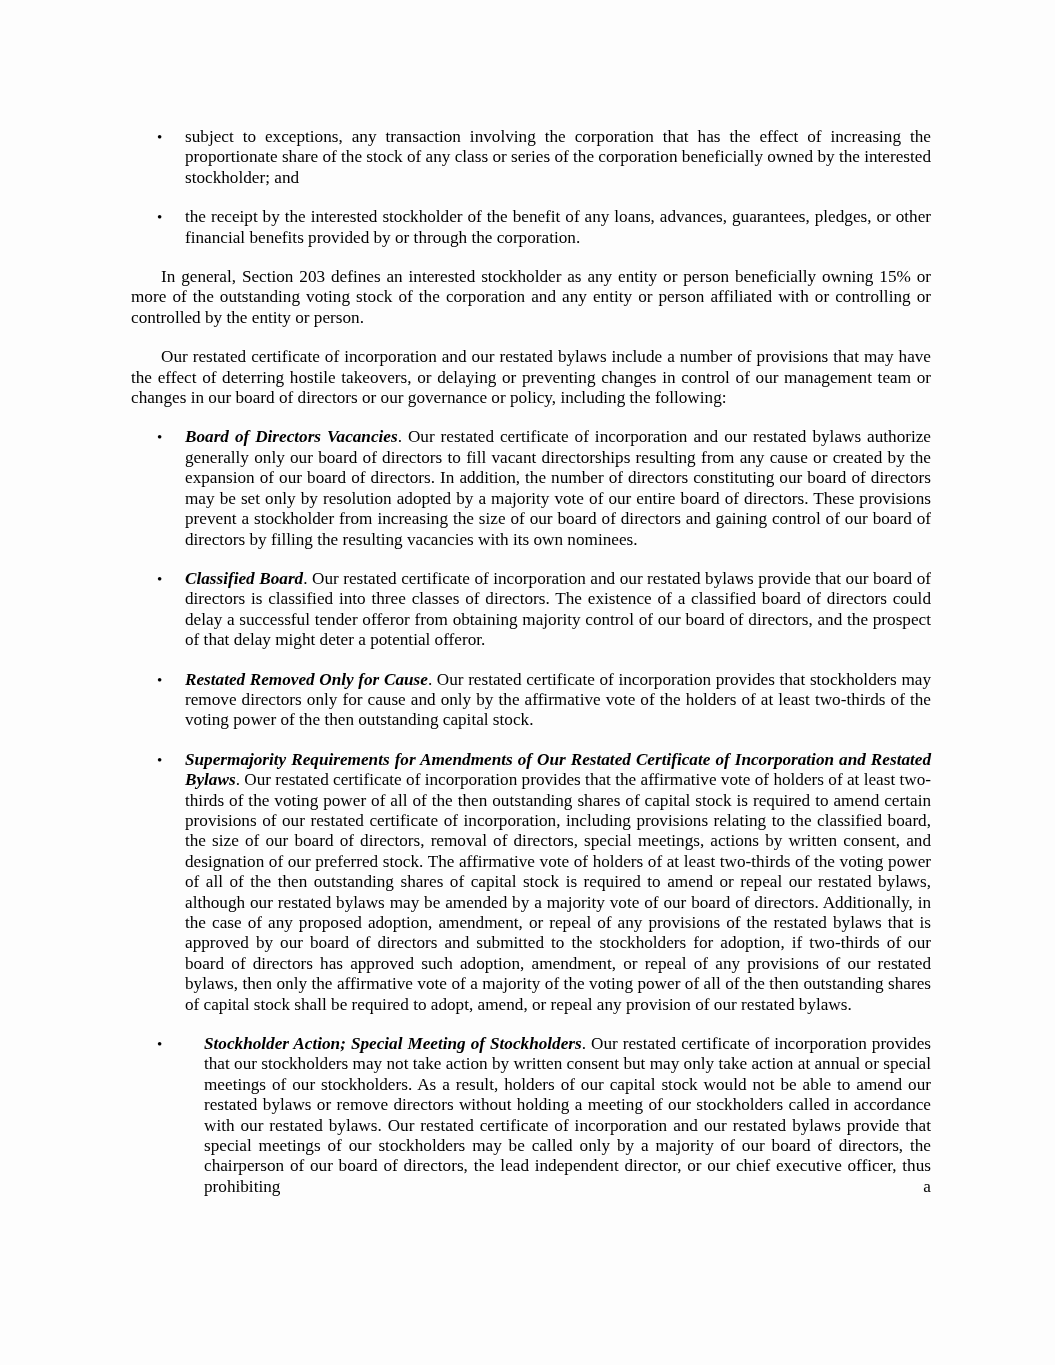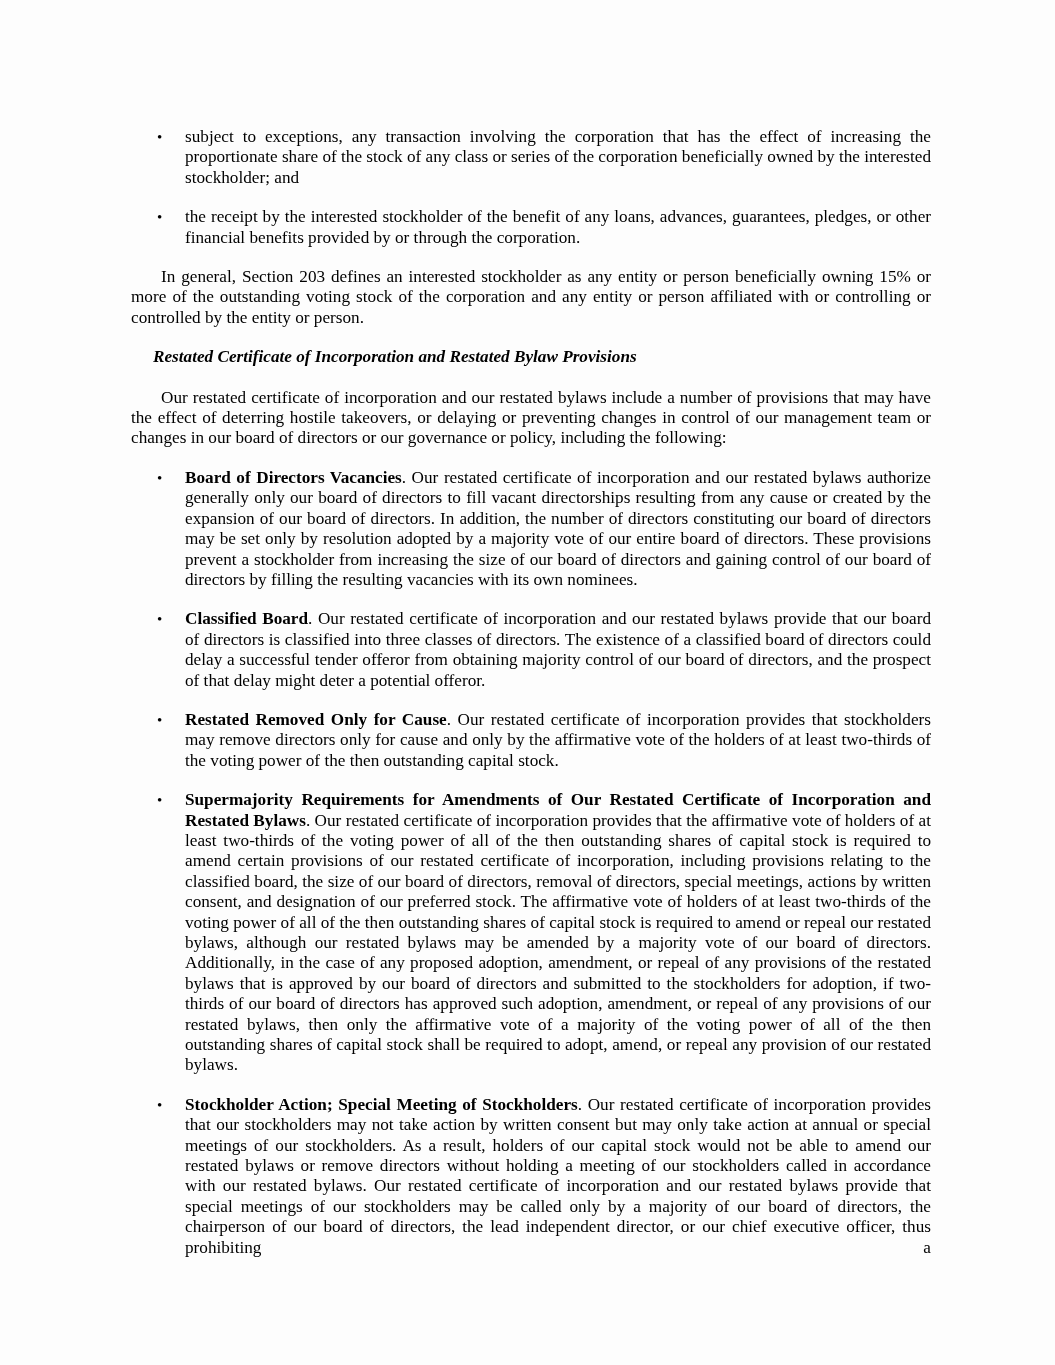--- a/index.html
+++ b/index.html
@@ -46,44 +46,45 @@
     position: absolute;
     left: 34px;
     top: 0;
     font-size: 15px;
   }
   ul.bullet-list li .li-text {
     text-align: justify;
   }
   .lead {
     font-weight: bold;
+    font-style: italic;
   }
   .justify-last .li-text {
     text-align-last: justify;
+    margin-left: 19px;
   }
 </style>
 </head>
 <body>
 
 <div class="page">
 
   <ul class="bullet-list">
     <li>
       <span class="marker">•</span>
       <div class="li-text">subject to exceptions, any transaction involving the corporation that has the effect of increasing the proportionate share of the stock of any class or series of the corporation beneficially owned by the interested stockholder; and</div>
     </li>
     <li>
       <span class="marker">•</span>
       <div class="li-text">the receipt by the interested stockholder of the benefit of any loans, advances, guarantees, pledges, or other financial benefits provided by or through the corporation.</div>
     </li>
   </ul>
 
   <p class="para">In general, Section 203 defines an interested stockholder as any entity or person beneficially owning 15% or more of the outstanding voting stock of the corporation and any entity or person affiliated with or controlling or controlled by the entity or person.</p>
 
-  <h3 class="section-heading" style="font-size: 17.2px;">Restated Certificate of Incorporation and Restated Bylaw Provisions</h3>
 
   <p class="para">Our restated certificate of incorporation and our restated bylaws include a number of provisions that may have the effect of deterring hostile takeovers, or delaying or preventing changes in control of our management team or changes in our board of directors or our governance or policy, including the following:</p>
 
   <ul class="bullet-list">
     <li>
       <span class="marker">•</span>
       <div class="li-text"><span class="lead">Board of Directors Vacancies</span><span>. Our restated certificate of incorporation and our restated bylaws authorize generally only our board of directors to fill vacant directorships resulting from any cause or created by the expansion of our board of directors. In addition, the number of directors constituting our board of directors may be set only by resolution adopted by a majority vote of our entire board of directors. These provisions prevent a stockholder from increasing the size of our board of directors and gaining control of our board of directors by filling the resulting vacancies with its own nominees.</span></div>
     </li>
     <li>
       <span class="marker">•</span>

